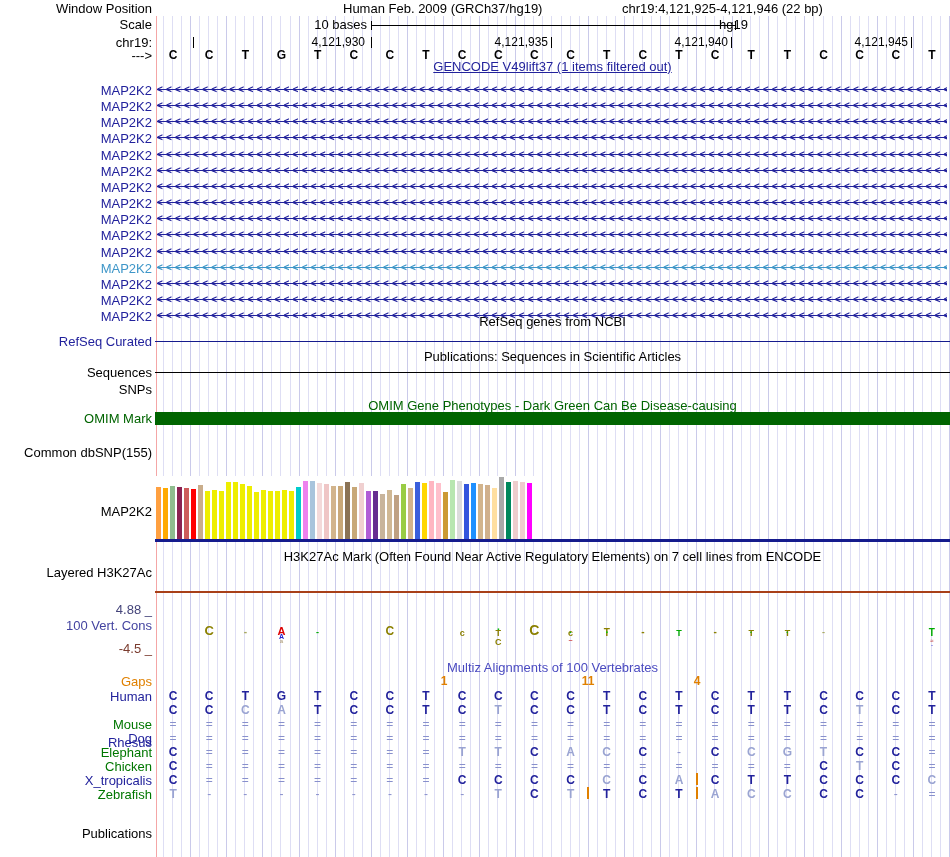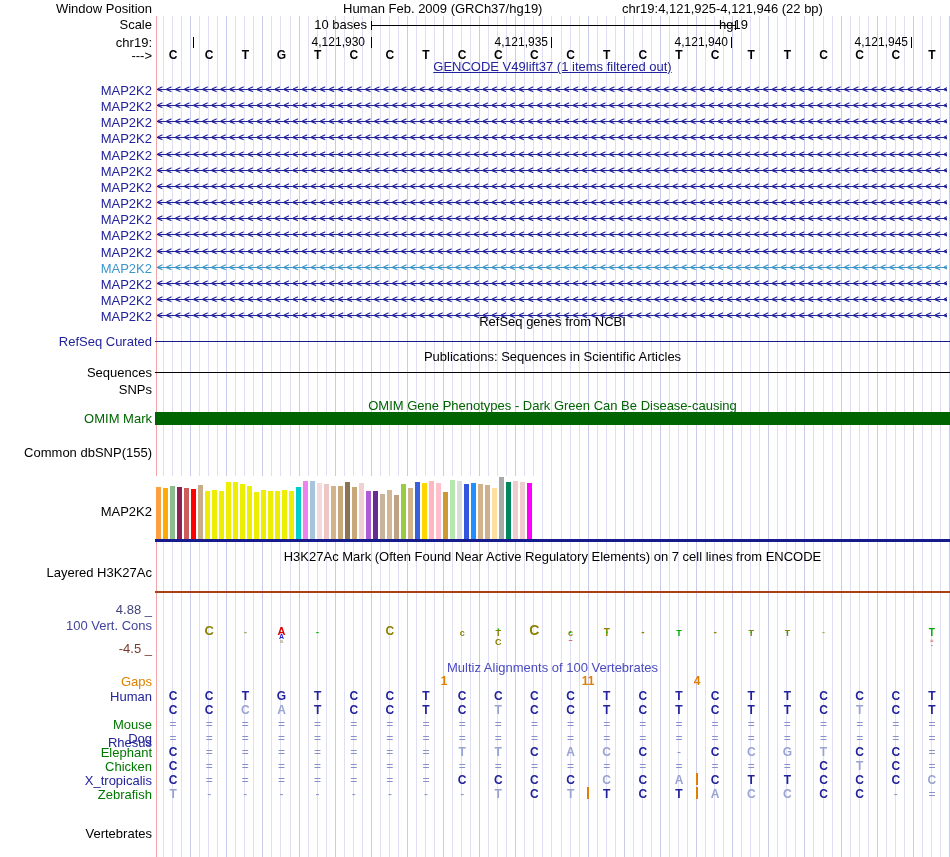--- a/index.html
+++ b/index.html
@@ -60,21 +60,21 @@
     <div class="lbl" style="top: 366px; color: rgb(0, 0, 0);">Sequences</div>
     <div class="lbl" style="top: 383px; color: rgb(0, 0, 0);">SNPs</div>
     <div class="lbl" style="top: 412px; color: rgb(0, 100, 0);">OMIM Mark</div>
     <div class="lbl" style="top: 446px; color: rgb(0, 0, 0);">Common dbSNP(155)</div>
     <div class="lbl" style="top: 505px; color: rgb(0, 0, 0);">MAP2K2</div>
     <div class="lbl" style="top: 566px; color: rgb(0, 0, 0);">Layered H3K27Ac</div>
     <div class="lbl" style="top: 597px; color: rgb(68, 68, 122); margin-top: 6px;">4.88 _</div>
     <div class="lbl" style="top: 619px; color: rgb(67, 67, 160);">100 Vert. Cons</div>
     <div class="lbl" style="top: 642px; color: rgb(122, 59, 46);">-4.5 _</div>
     <div class="lbl" style="top: 675px; color: rgb(224, 128, 0);">Gaps</div>
-    <div class="lbl" style="top: 827px; color: rgb(0, 0, 0);">Vertebrates</div>
+    <div class="lbl" style="top: 827px; color: rgb(0, 0, 0);">Publications</div>
     <div class="title" style="top: 60px; color: rgb(34, 34, 156); text-decoration: underline;">GENCODE V49lift37 (1 items filtered out)</div>
     <div class="title" style="top: 315px; color: rgb(0, 0, 0);">RefSeq genes from NCBI</div>
     <div class="title" style="top: 350px; color: rgb(0, 0, 0);">Publications: Sequences in Scientific Articles</div>
     <div class="title" style="top: 399px; color: rgb(0, 100, 0);">OMIM Gene Phenotypes - Dark Green Can Be Disease-causing</div>
     <div class="title" style="top: 550px; color: rgb(0, 0, 0);">H3K27Ac Mark (Often Found Near Active Regulatory Elements) on 7 cell lines from ENCODE</div>
     <div class="title" style="top: 661px; color: rgb(74, 74, 192);">Multiz Alignments of 100 Vertebrates</div>
     <div class="rulnum" style="left: 290px; top: 36px; width: 75px;">4,121,930</div>
     <div class="tick" style="left: 371px; top: 37px; height: 11px;"></div>
     <div class="rulnum" style="left: 470px; top: 36px; width: 78px;">4,121,935</div>
     <div class="tick" style="left: 551px; top: 37px; height: 11px;"></div>

